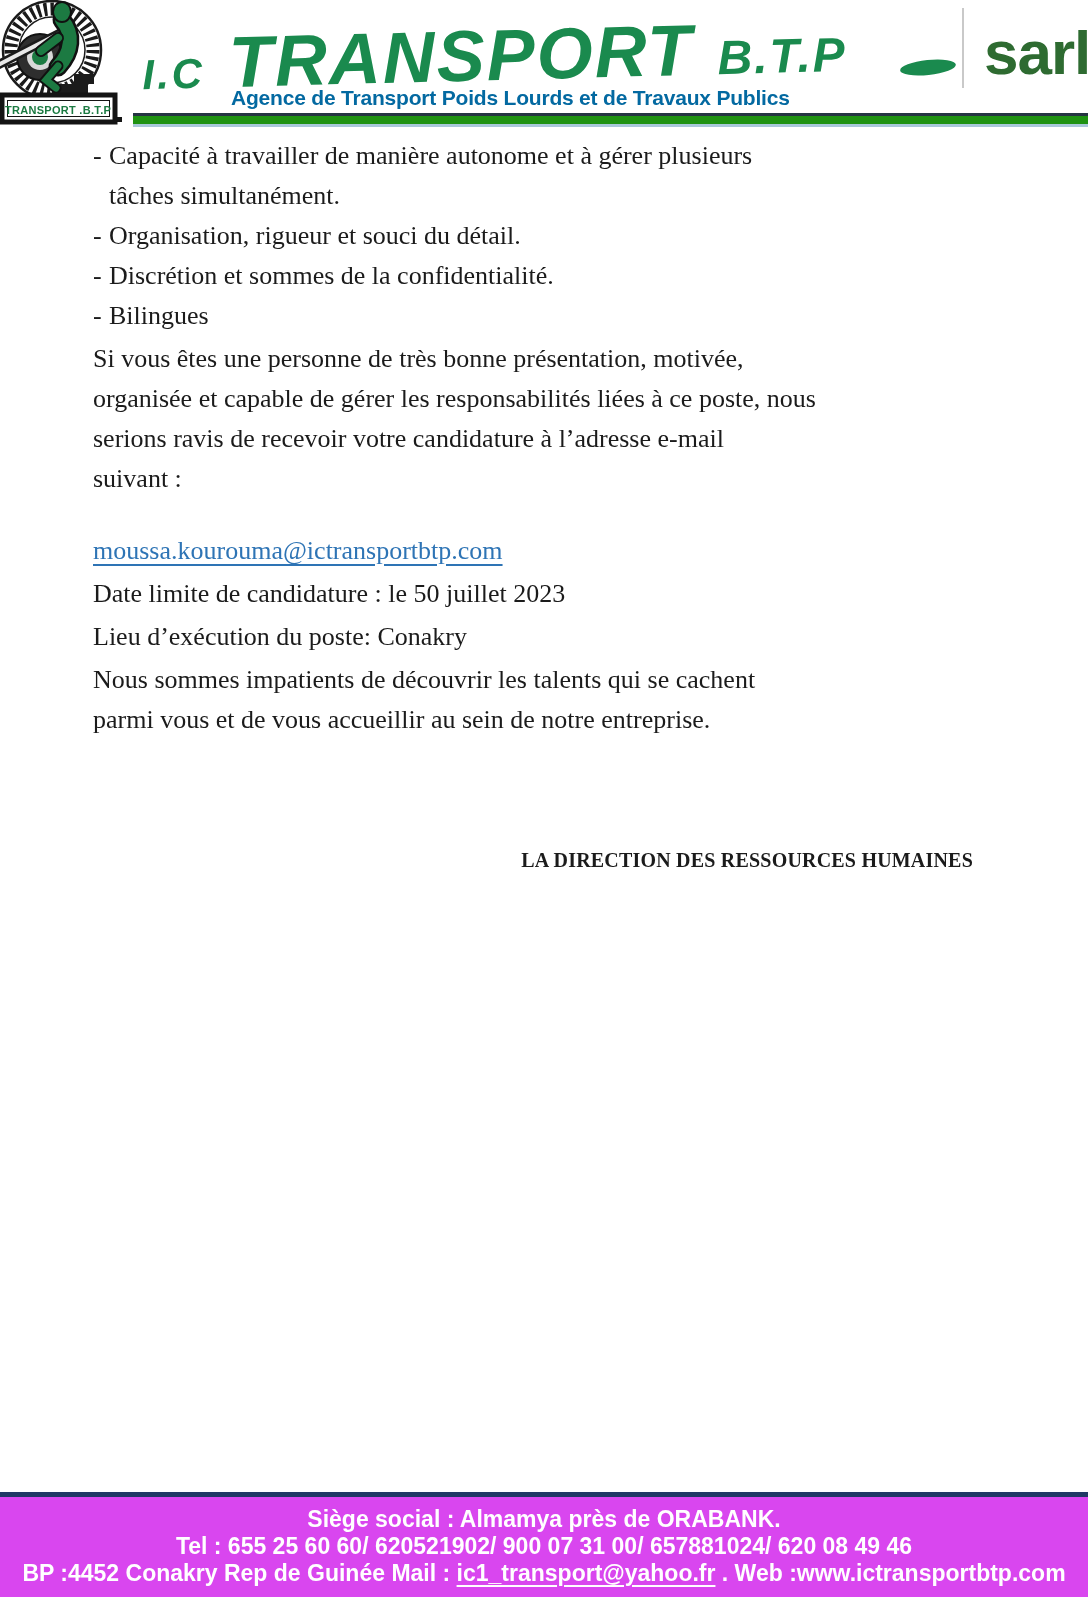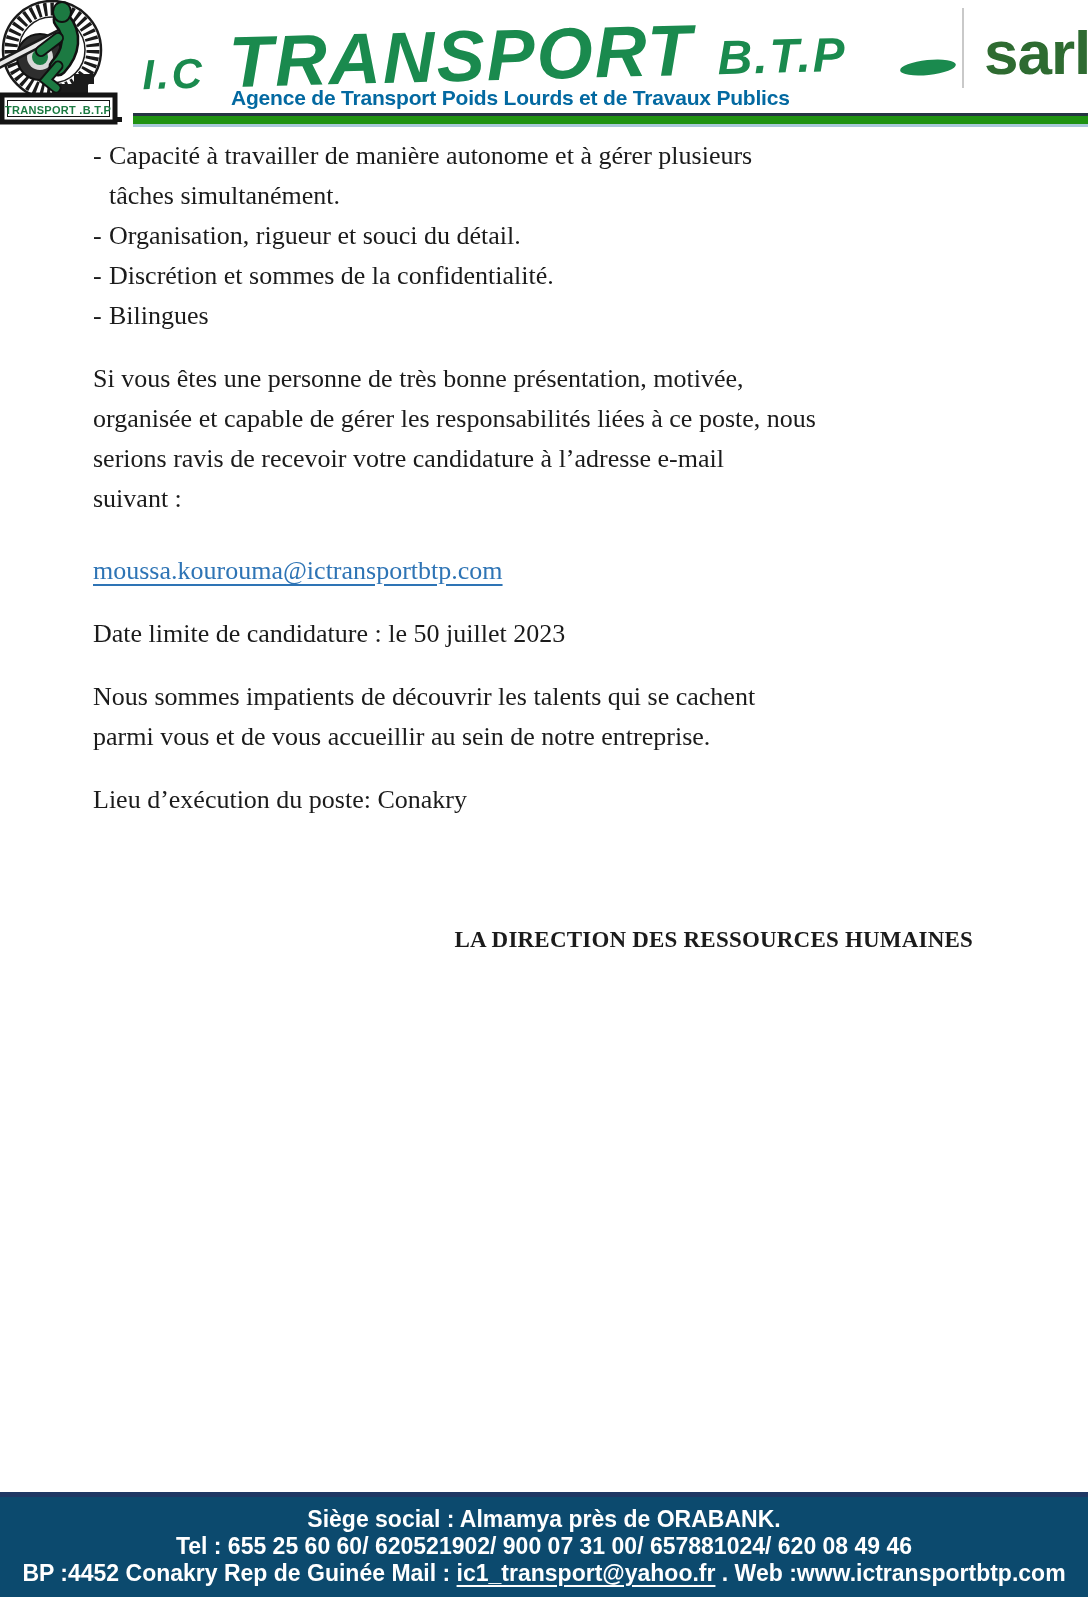--- a/index.html
+++ b/index.html
@@ -69,48 +69,48 @@
     position: absolute; top: 128px; left: 93px; width: 880px;
     color: #1b1b1b;
     font-size: 26px; line-height: 40px;
     padding-top: 8px;
   }
   .preline { white-space: pre-line; }
 
   .bullet { display: flex; align-items: flex-start; }
   .bullet-marker { width: 16px; flex: 0 0 16px; }
 
-  .para { margin-top: 23px; }
+  .para { margin-top: 3px; }
   .email-line { margin-top: 32px; }
   .email-link {
     color: #2e74b5;
     text-decoration: underline;
     text-decoration-thickness: 2px;
     text-underline-offset: 5px;
     cursor: pointer;
   }
   .dossiers { padding-left: 9px; }
 
   .signature {
     margin-top: 100px;
     text-align: right;
     font-weight: 700;
-    font-size: 23px;
+    font-size: 20px;
     letter-spacing: 0.2px;
     color: #1b1b1b;
   }
 
   
   .footer-rule {
     position: absolute; left: 0; top: 1492px; width: 1088px; height: 5px;
     background: #1f3864;
   }
   .footer {
     position: absolute; left: 0; top: 1497px; width: 1088px; height: 100px;
-    background: #0c4a6e;
+    background: #d946ef;
     color: #ffffff;
     font-family: "Liberation Sans", sans-serif;
     font-weight: 700; font-size: 23px; line-height: 26px;
     text-align: center;
     padding-top: 9px;
     box-sizing: border-box;
     white-space: nowrap;
   }
   .footer-line { margin: 0 0 1px 0; }
   .footer-email {
@@ -200,24 +200,24 @@
 serions ravis de recevoir votre candidature à l’adresse e-mail
 suivant :</div>
 
     <div class="email-line">
       <span class="email-link">moussa.kourouma@ictransportbtp.com</span>
     </div>
 
 
     <div class="para">Date limite de candidature : le 50 juillet 2023</div>
 
+    <div class="para">Lieu d’exécution du poste: Conakry</div>
+
     <div class="para preline">Nous sommes impatients de découvrir les talents qui se cachent
 parmi vous et de vous accueillir au sein de notre entreprise.</div>
-
-    <div class="para">Lieu d’exécution du poste: Conakry</div>
 
     <div class="signature">LA DIRECTION DES RESSOURCES HUMAINES</div>
   </div>
 
   <div class="footer-rule"></div>
 
   <div class="footer">
     <div class="footer-line">Siège social : Almamya près de ORABANK.</div>
     <div class="footer-line">Tel : 655 25 60 60/ 620521902/ 900 07 31 00/ 657881024/ 620 08 49 46</div>
     <div class="footer-line"><span>BP :4452 Conakry Rep de Guinée Mail : </span><span class="footer-email">ic1_transport@yahoo.fr</span><span> .  Web :</span><span>www.ictransportbtp.com</span></div>

